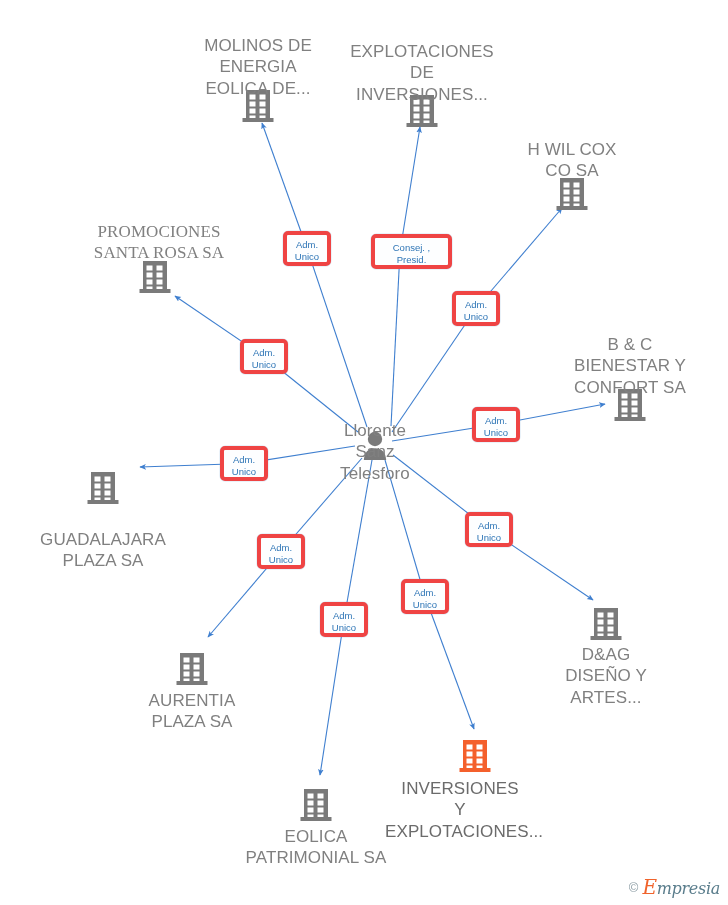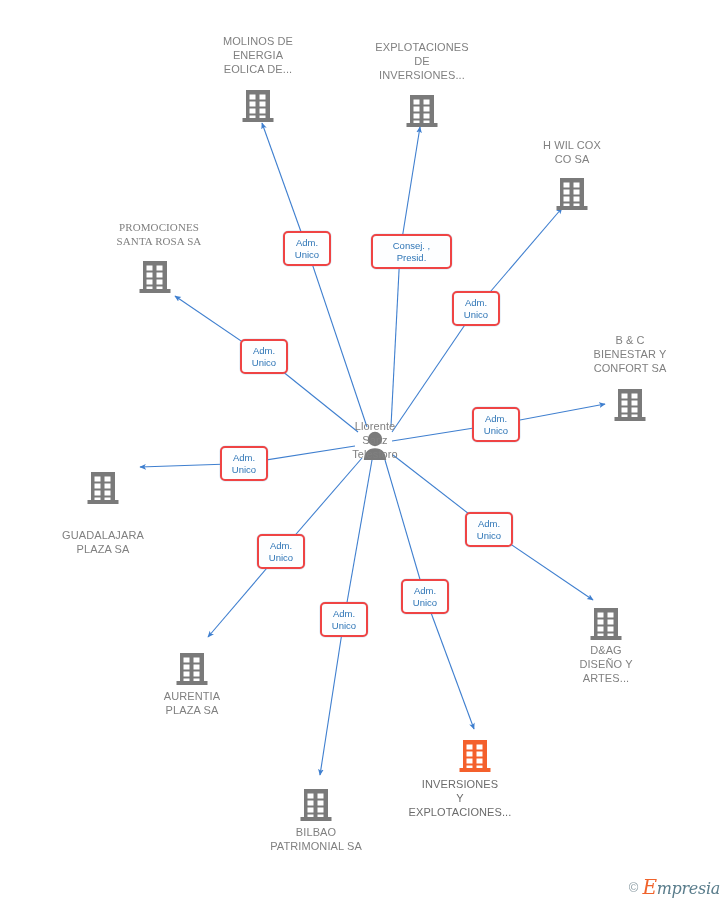--- a/index.html
+++ b/index.html
@@ -29,21 +29,21 @@
 
   
   .node {
     position: absolute;
     width: 150px;
     margin-left: -75px;
     text-align: center;
     line-height: 1.25;
   }
   .node-label {
-    font-size: 11px;
+    font-size: 17px;
     color: #808080;
     letter-spacing: 0.1px;
     white-space: pre-line;
     display: block;
   }
   .node-label.highlight {
     color: #6b6b6b;
   }
   .node-icon {
     display: block;
@@ -59,21 +59,21 @@
   
   .person {
     display: block;
     margin: 0 auto;
   }
 
   
   .edge-label {
     position: absolute;
     box-sizing: border-box;
-    border: 2px solid #ef4444;
+    border: 4px solid #ef4444;
     border-radius: 5px;
     background: #fdfeff;
     color: #2e75b6;
     font-size: 9.5px;
     line-height: 12px;
     text-align: center;
     padding: 4px 2px 4px 2px;
     white-space: pre-line;
     box-shadow: 0 0 0 0.5px rgba(91,155,213,0.25);
   }
@@ -292,21 +292,21 @@
             <rect x="17.5" y="12.5" width="6" height="5" fill="#fff"></rect>
             <rect x="7.5" y="19.5" width="6" height="5" fill="#fff"></rect>
             <rect x="17.5" y="19.5" width="6" height="5" fill="#fff"></rect>
             <rect x="7.5" y="26.5" width="6" height="6" fill="#fff"></rect>
             <rect x="17.5" y="26.5" width="6" height="3" fill="#fff"></rect>
             <rect x="0.5" y="29" width="31" height="4" fill="#7a7a7a"></rect>
           </svg>
         </span>
       </div>
       <div class="node" style="left: 316px; top: 826px;">
-        <span class="node-label">BILBAO
+        <span class="node-label">EOLICA
 PATRIMONIAL SA</span>
       </div>
       <div class="node" style="left: 475px; top: 737px;">
         <span class="node-icon">
           <svg class="bldg" width="32" height="34" viewBox="0 0 32 34" xmlns="http://www.w3.org/2000/svg">
             <rect x="4" y="1" width="24" height="28" fill="#f4602c"></rect>
             <rect x="7.5" y="5.5" width="6" height="5" fill="#fff"></rect>
             <rect x="17.5" y="5.5" width="6" height="5" fill="#fff"></rect>
             <rect x="7.5" y="12.5" width="6" height="5" fill="#fff"></rect>
             <rect x="17.5" y="12.5" width="6" height="5" fill="#fff"></rect>

